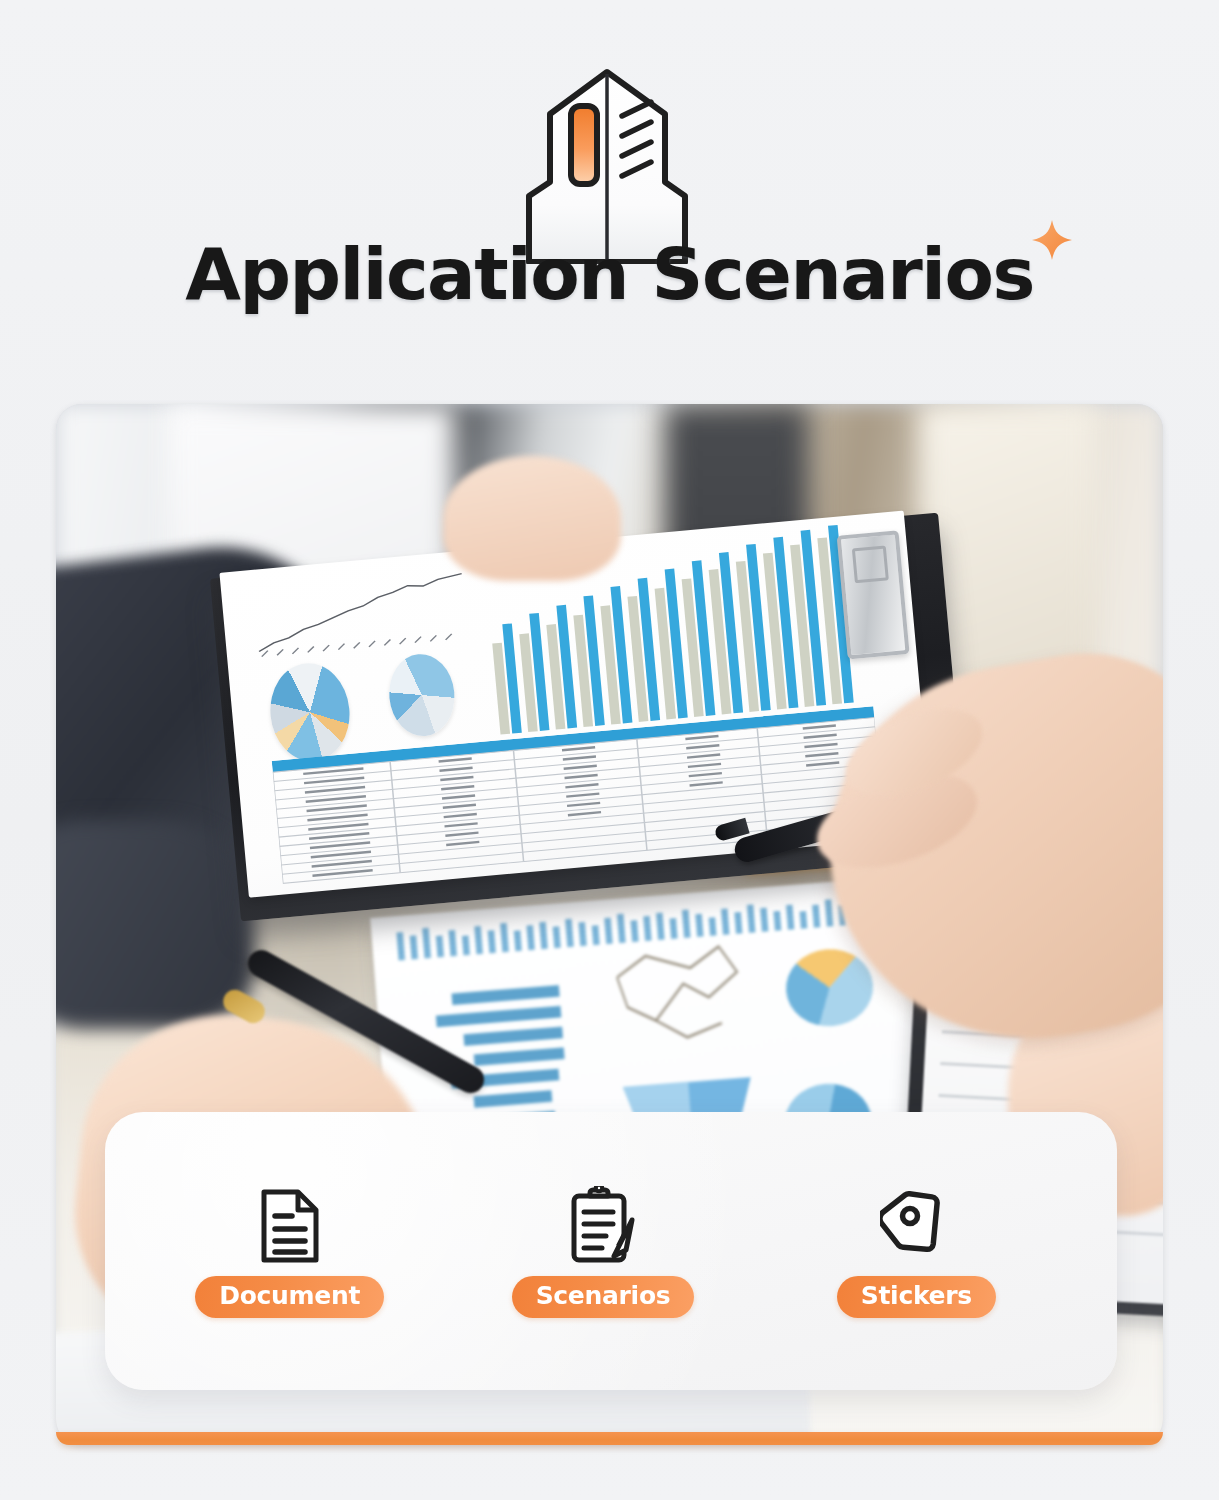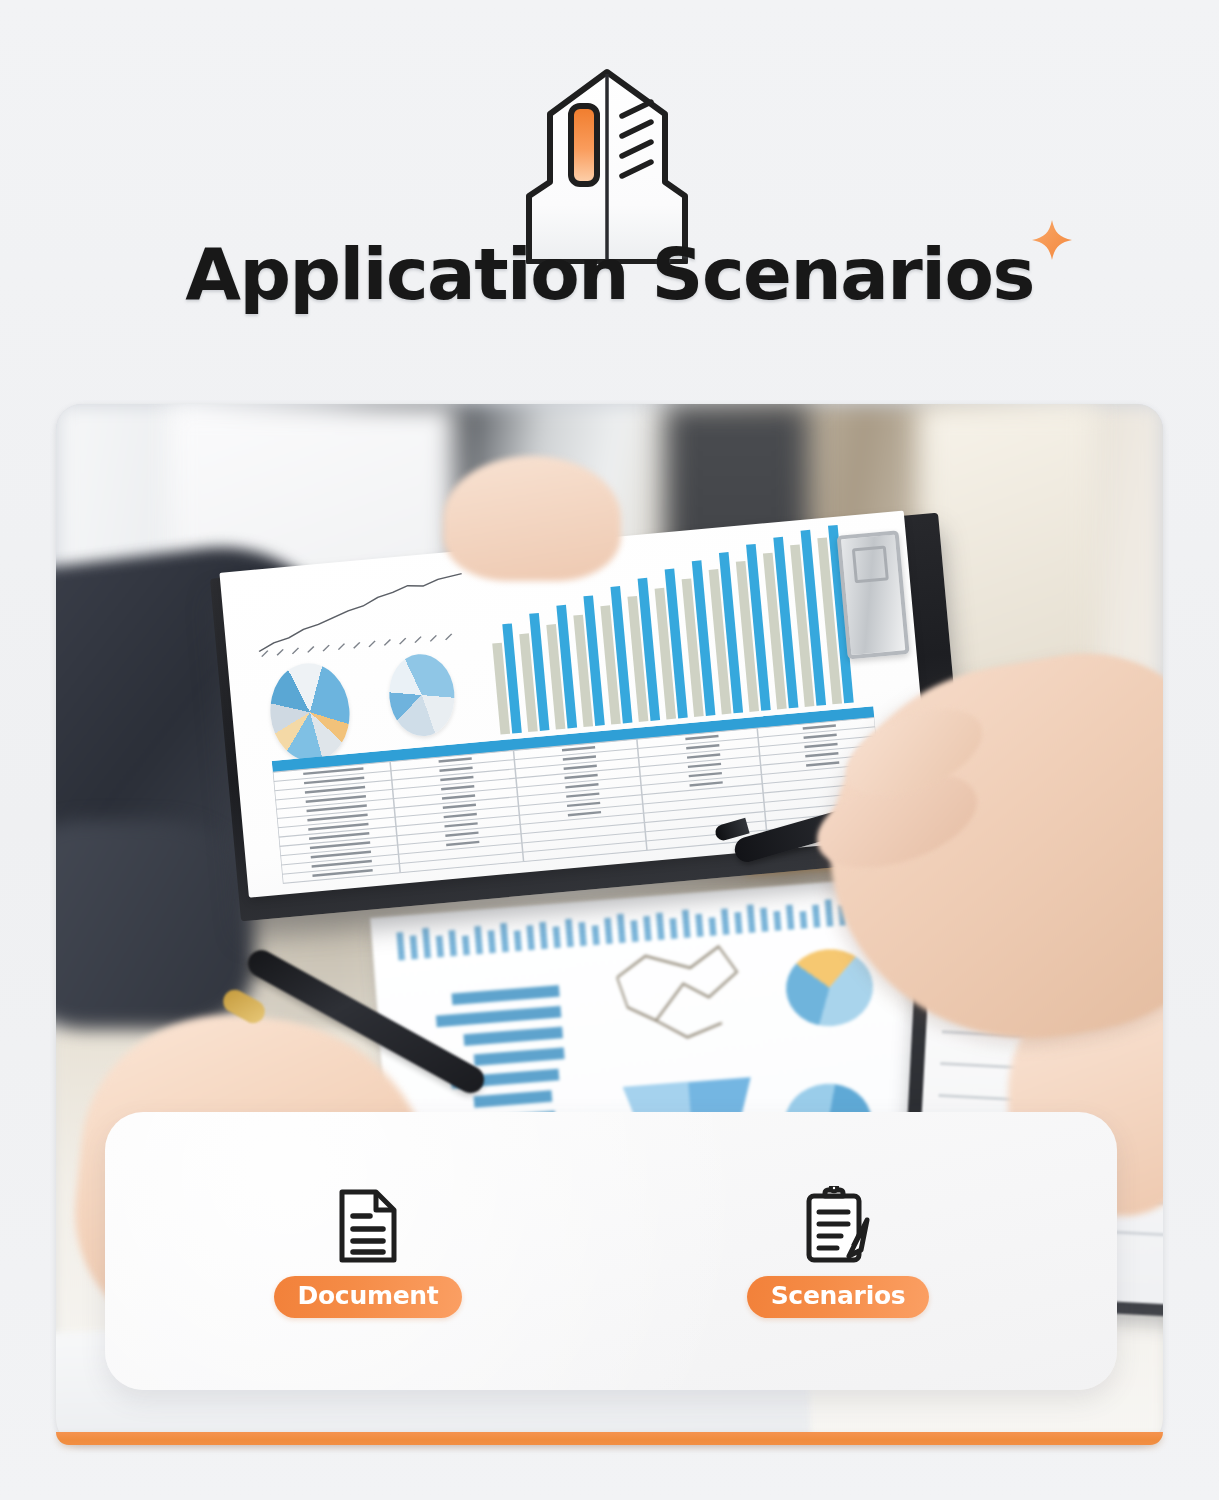--- a/index.html
+++ b/index.html
@@ -777,17 +777,27 @@
             </g>
             <path d="M64 34 L52 58 L46 70 L58 64 Z" fill="#ffffff" stroke="#1f1f1f" stroke-width="5" stroke-linejoin="round"></path>
             <line x1="50" y1="60" x2="58" y2="44" stroke="#1f1f1f" stroke-width="4"></line>
           </svg>
         </span>
         <span class="pill">Scenarios</span>
       </div>
 
 
 
+      <div class="icon-item">
+        <span class="icon-glyph">
+          <svg viewBox="0 0 72 76" width="72" height="76" aria-hidden="true">
+            <path d="M16 6 H44 a6 6 0 0 1 4.3 1.8 L64 24 a6 6 0 0 1 0 8.4 L36 62
+                     a6 6 0 0 1 -8.4 0 L10.5 46 A6 6 0 0 1 8 41.5 V14 a8 8 0 0 1 8 -8 Z" transform="rotate(-38 36 34)" fill="#ffffff" stroke="#1f1f1f" stroke-width="5.5" stroke-linejoin="round"></path>
+            <circle cx="30" cy="28" r="7.5" fill="#ffffff" stroke="#1f1f1f" stroke-width="5.5"></circle>
+          </svg>
+        </span>
+        <span class="pill">Stickers</span>
+      </div>
 
     </div>
   </div>
 
 </div>
 
 </body></html>

